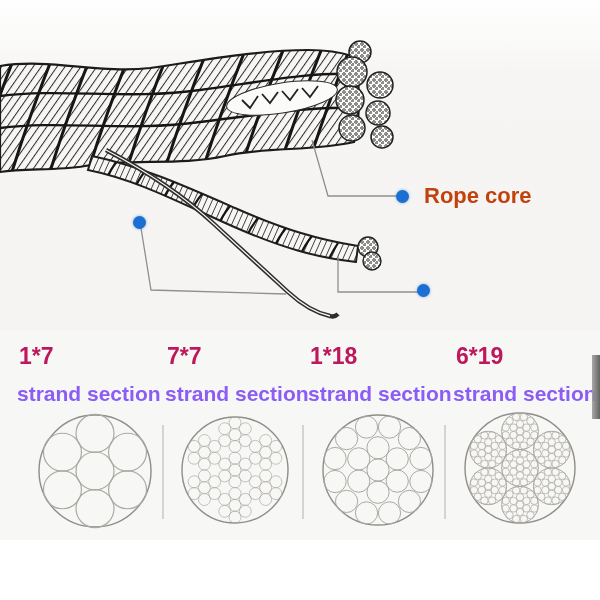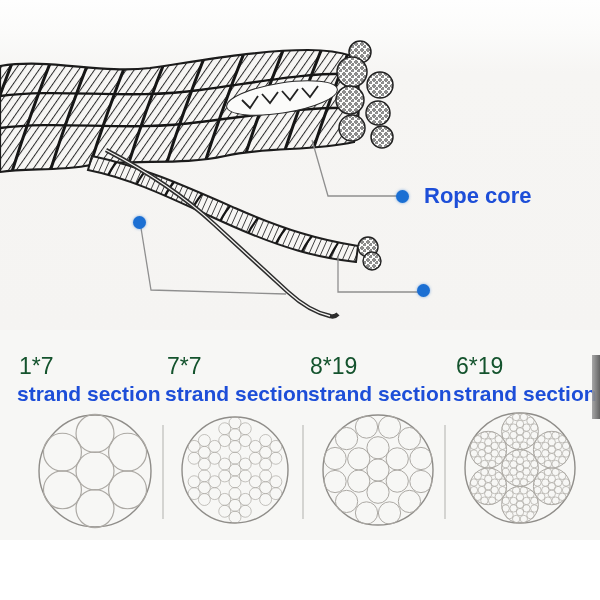--- a/index.html
+++ b/index.html
@@ -5,22 +5,22 @@
   html,body{margin:0;padding:0;}
   body{width:600px;height:600px;background:#ffffff;font-family:"Liberation Sans",sans-serif;overflow:hidden;}
   #root{position:relative;width:600px;height:600px;background:#fff;}
   .photo-area{position:absolute;left:0;top:0;width:600px;height:330px;
     background:linear-gradient(#fefefe 0%,#fbfbfa 10%,#f6f5f3 22%,#f5f4f2 100%);}
   .sections-band{position:absolute;left:0;top:330px;width:600px;height:210px;background:#f7f7f5;}
   #rope-svg{position:absolute;left:0;top:0;}
   #sections-svg{position:absolute;left:0;top:407px;}
   .callout-label{position:absolute;font-weight:700;font-size:22px;line-height:1.05;letter-spacing:0;white-space:nowrap;}
   .callout-dot{position:absolute;width:13px;height:13px;border-radius:50%;box-shadow:0 0 3px rgba(30,110,210,.55);}
-  .sec-code{position:absolute;top:353px;font-weight:400;font-size:23px;color:#14532d;white-space:nowrap;}
-  .sec-caption{position:absolute;top:382px;font-weight:700;font-size:21px;color:#1d4ed8;white-space:nowrap;}
+  .sec-code{position:absolute;top:343px;font-weight:700;font-size:23px;color:#be185d;white-space:nowrap;}
+  .sec-caption{position:absolute;top:382px;font-weight:700;font-size:21px;color:#8b5cf6;white-space:nowrap;}
   .edge-strip{position:absolute;right:0;top:355px;width:8px;height:64px;
     background:linear-gradient(to right,#a0a0a0,#545454);opacity:.9;filter:blur(.6px);}
 </style>
 </head>
 <body>
 
 <div id="root">
 
   <div class="photo-area"></div>
   <div class="sections-band"></div>
@@ -112,25 +112,25 @@
       <path d="M312,140 L328,196 L398,196"></path>
       <path d="M338,256 L338,292 L419,292"></path>
       <path d="M141,228 L151,290 L286,294"></path>
     </g>
   </svg>
 
   <span class="callout-dot" style="left: 133px; top: 216px; background: rgb(27, 111, 211);"></span>
   <span class="callout-dot" style="left: 396px; top: 190px; background: rgb(27, 111, 211);"></span>
   <span class="callout-dot" style="left: 417px; top: 284px; background: rgb(27, 111, 211);"></span>
 
-  <div class="callout-label" style="left: 424px; top: 184px; color: #1d4ed8;">Rope core</div>
+  <div class="callout-label" style="left: 424px; top: 184px; color: #c2410c;">Rope core</div>
 
   <div class="sec-code" style="left:19px;">1*7</div>
   <div class="sec-code" style="left:167px;">7*7</div>
-  <div class="sec-code" style="left:310px;">8*19</div>
+  <div class="sec-code" style="left:310px;">1*18</div>
   <div class="sec-code" style="left:456px;">6*19</div>
 
   <div class="sec-caption" style="left:17px;">strand section</div>
   <div class="sec-caption" style="left:165px;">strand section</div>
   <div class="sec-caption" style="left:308px;">strand section</div>
   <div class="sec-caption" style="left:453px;">strand section</div>
 
   <svg id="sections-svg" width="600" height="135" viewBox="0 0 600 135">
     <g stroke="#c9c8c5" stroke-width="1.5">
       <line x1="163" y1="18" x2="163" y2="112"></line>

